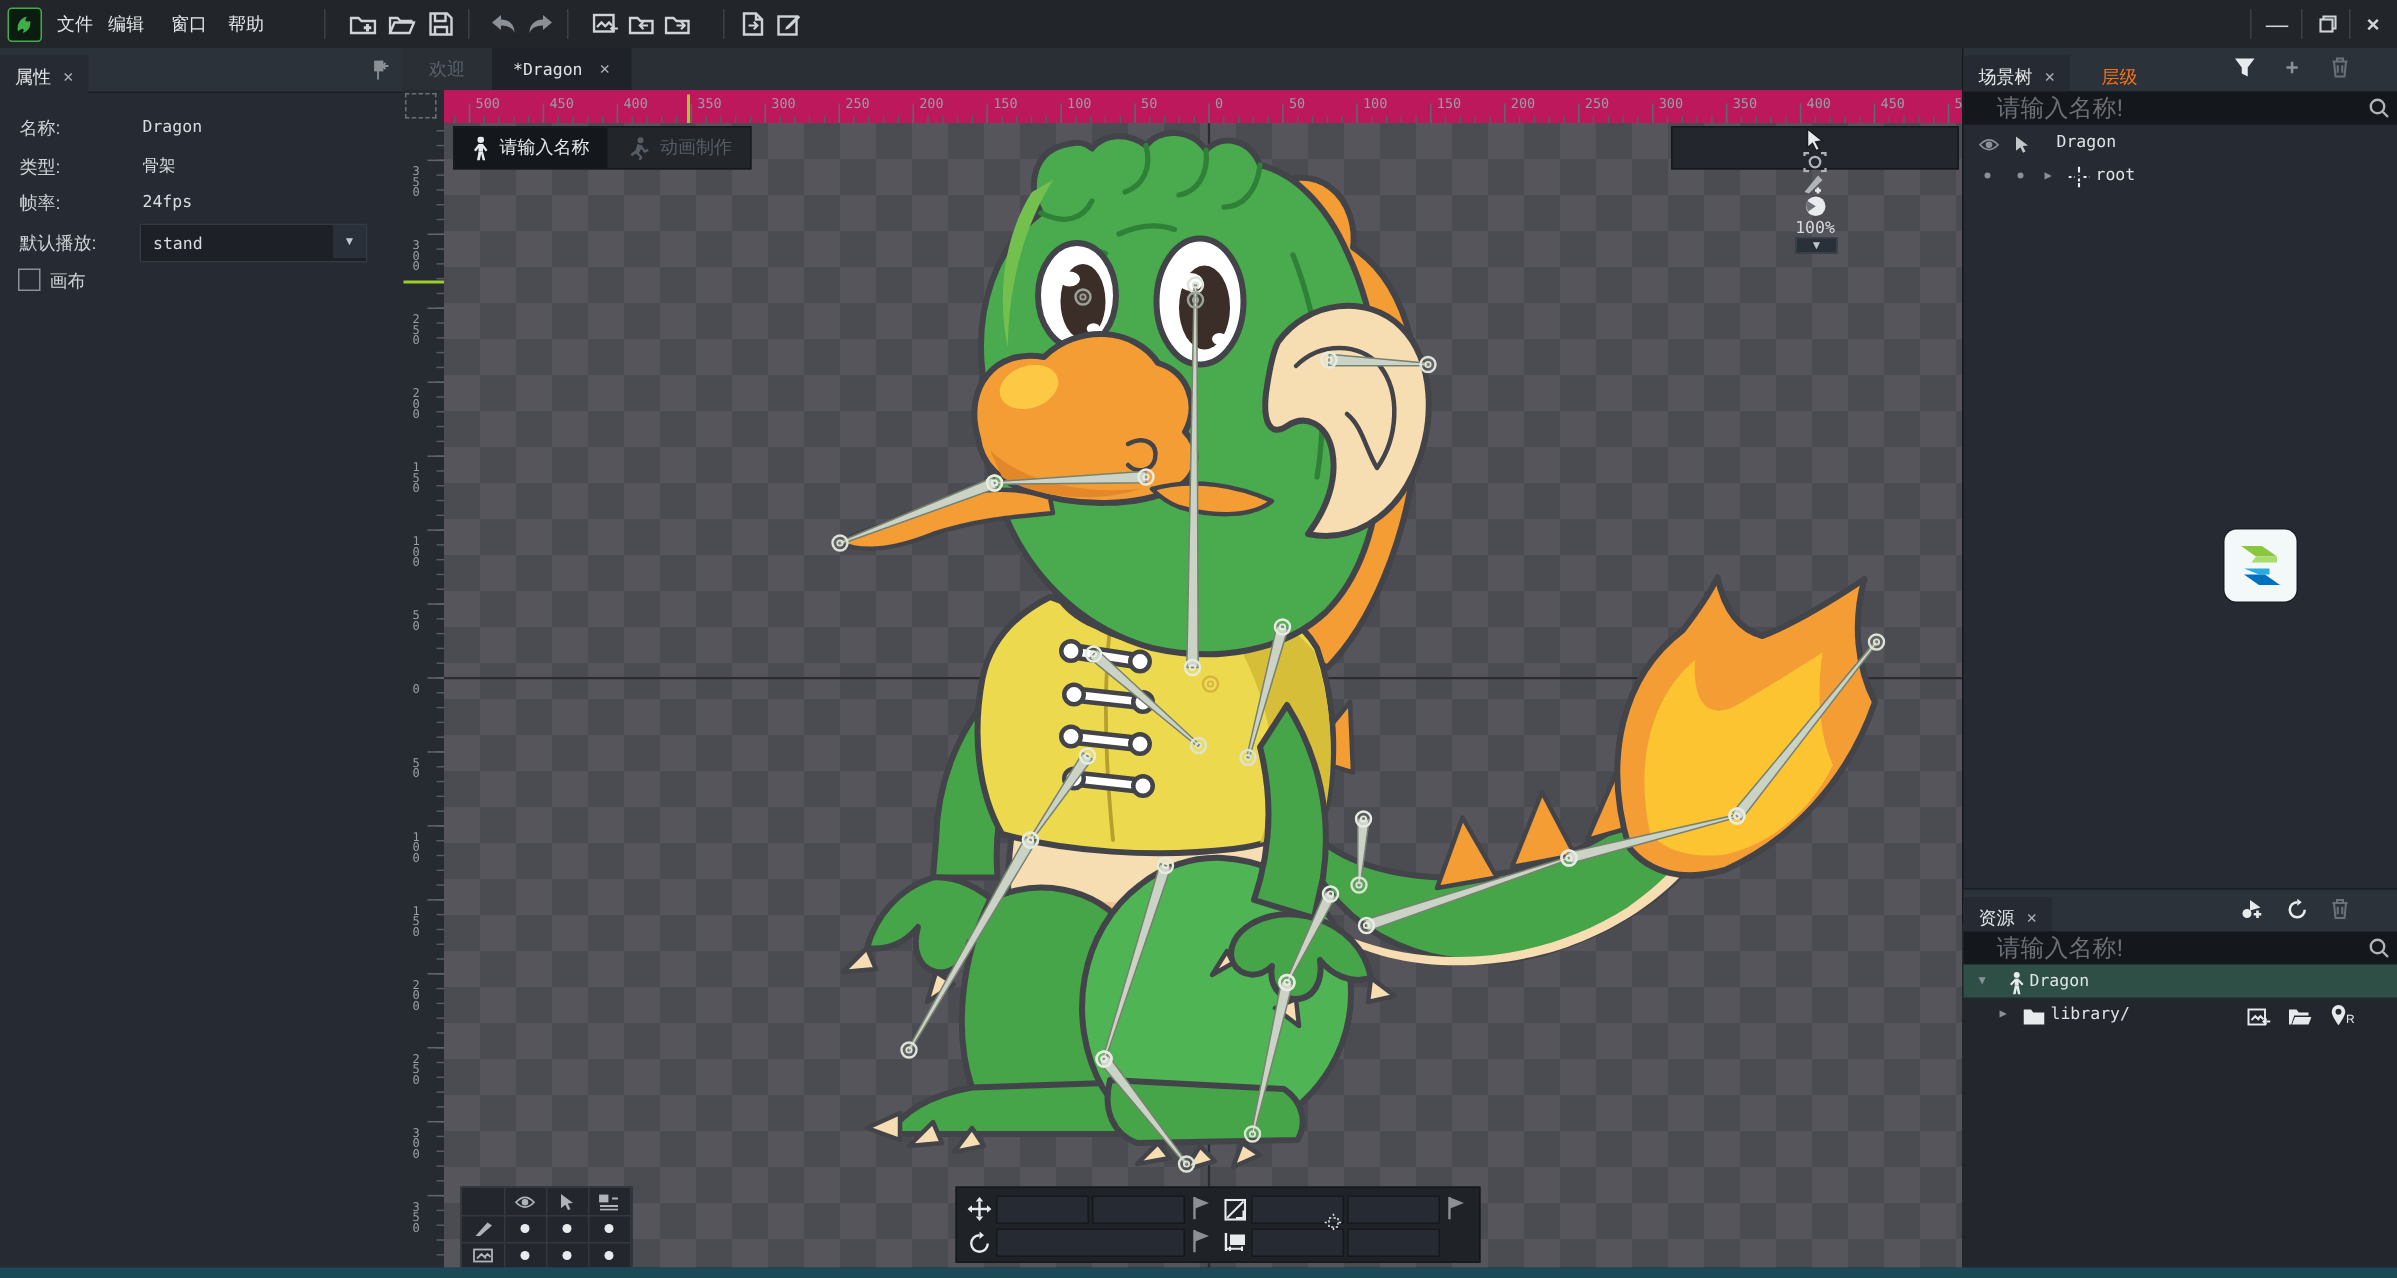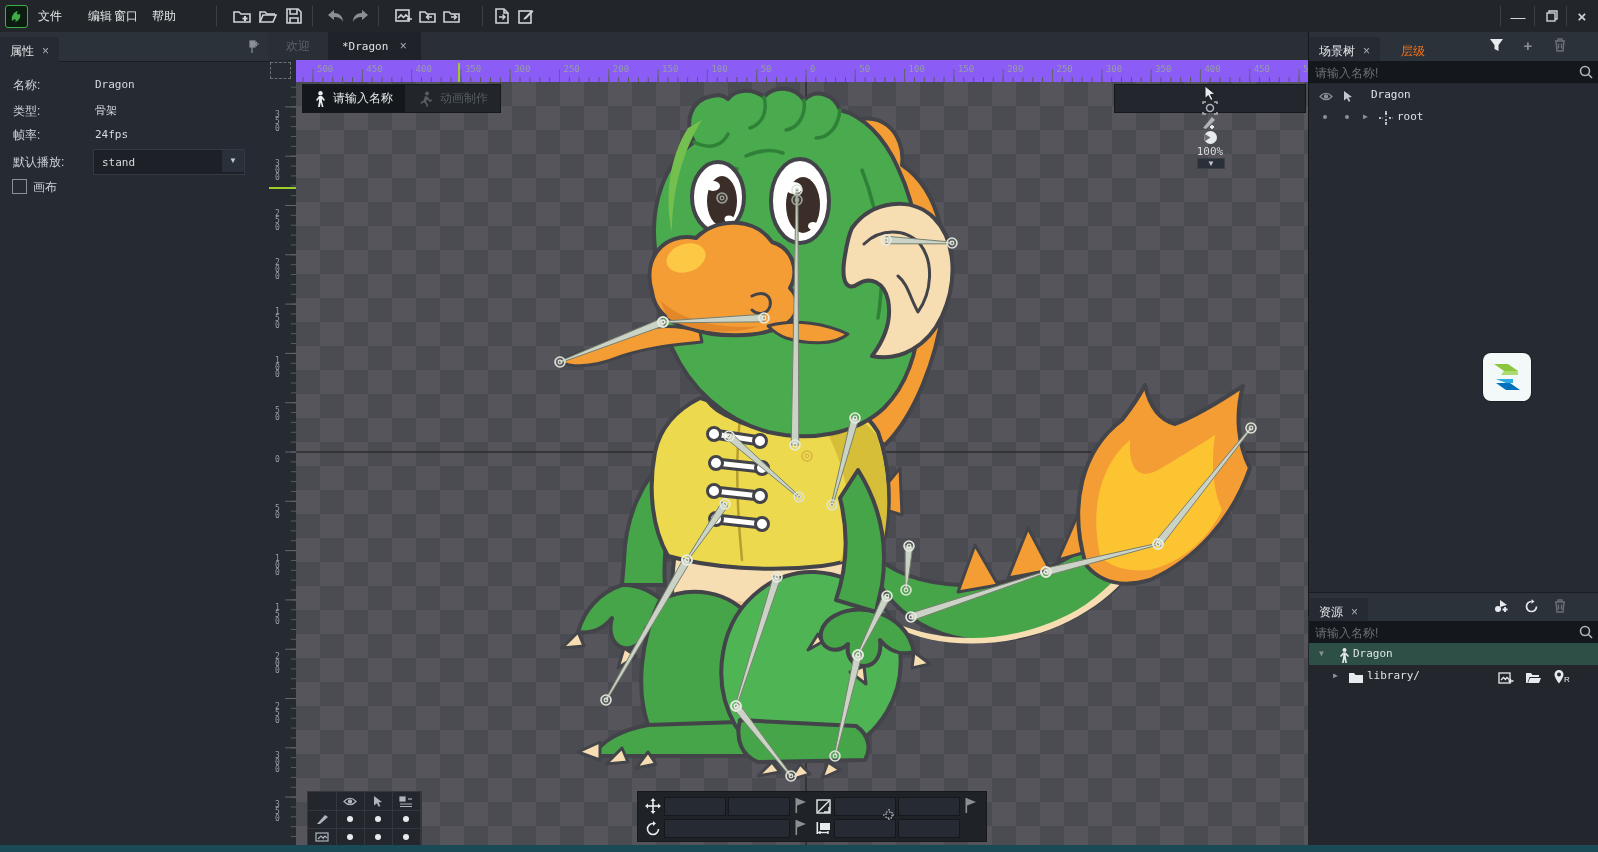--- a/index.html
+++ b/index.html
@@ -33,21 +33,21 @@
   .checkbox{position:absolute;left:12px;top:2px;width:13px;height:13px;border:1px solid #8a9096;background:transparent;}
 
   
   .canvas-area{left:268px;top:32px;width:1040px;height:820px;}
   .doc-tabbar{position:absolute;left:0;top:0;width:1040px;height:28px;background:#2a2f36;border-bottom:1px solid #1a1e23;}
   .doc-tab{position:absolute;top:0;height:28px;line-height:28px;padding:0 14px;color:#596069;}
   .doc-tab.active{background:#1f2329;color:#dfe3e6;text-align:center;}
   .doc-tab .x{margin-left:8px;color:#aab0b5;font-size:12px;}
   .ruler-corner{position:absolute;left:0;top:28px;width:28px;height:22px;background:#262a31;border-right:1px solid #3a3f46;border-bottom:1px solid #3a3f46;}
   .ruler-corner .dashed{position:absolute;left:2px;top:2px;width:19px;height:15px;border:1px dashed #6a7076;}
-  .ruler-top{position:absolute;left:28px;top:28px;width:1012px;height:22px;background:#8b5cf6;border-bottom:4px solid #0ea5e9;}
+  .ruler-top{position:absolute;left:28px;top:28px;width:1012px;height:22px;background:#be185d;border-bottom:4px solid #0ea5e9;}
   .ruler-left{position:absolute;left:0;top:50px;width:28px;height:770px;background:#262a31;border-right:1px solid #3a3f46;}
   .viewport{position:absolute;left:28px;top:50px;width:1012px;height:763px;overflow:hidden;
      background-color:#4b4b52;
      background-image:linear-gradient(45deg,#55555b 25%,transparent 25%,transparent 75%,#55555b 75%),
                       linear-gradient(45deg,#55555b 25%,transparent 25%,transparent 75%,#55555b 75%);
      background-size:48px 48px;background-position:0 0,24px 24px;}
   #stage{position:absolute;left:0;top:0;}
   .statusbar{left:0px;top:845px;width:1598px;height:7px;background:#1b4a57;}
 
   
@@ -69,22 +69,22 @@
   
   .xformbar{position:absolute;left:341px;top:709px;width:348px;height:49px;background:#1f2227;border:1px solid #15181c;}
   .xf-icon{position:absolute;width:18px;height:18px;display:flex;align-items:center;justify-content:center;}
   .xf-field{position:absolute;height:17px;background:#262b33;border:1px solid #15181c;}
   .flag{position:absolute;width:14px;height:16px;}
 
   
   .right-panel{left:1308px;top:32px;width:290px;height:584px;background:#262b33;border-left:1px solid #15181c;}
   .rp-header{position:absolute;left:0;width:290px;height:29px;background:#2c323a;border-bottom:1px solid #1a1e23;}
   .search-row{position:absolute;left:0;width:290px;height:22px;background:#14171b;border-bottom:1px solid #23272d;}
-  .search-input{position:absolute;left:4px;top:0;width:250px;height:22px;background:transparent;border:none;outline:none;
-     color:#f0abfc;font-family:"Liberation Sans",sans-serif;font-size:12px;}
+  .search-input{position:absolute;left:20px;top:0;width:250px;height:22px;background:transparent;border:none;outline:none;
+     color:#f0abfc;font-family:"Liberation Sans",sans-serif;font-size:16px;}
   .search-input::placeholder{color:#6a7076;}
   .mag{position:absolute;right:6px;top:4px;}
   .tree-row{position:absolute;left:0;width:290px;height:22px;line-height:22px;color:#dfe3e6;
      font-family:"DejaVu Sans Mono",monospace;font-size:11px;}
   .tree-row.selected{background:#2d4f46;}
   .hicon{position:absolute;top:4px;width:18px;height:18px;display:flex;align-items:center;justify-content:center;}
   .tri{color:#8a9096;font-size:8px;}
   .brand-logo{position:absolute;left:174px;top:321px;width:48px;height:48px;border-radius:8px;background:#f3f8f8;
      display:flex;align-items:center;justify-content:center;box-shadow:0 0 0 1px rgba(0,0,0,.25);}
 </style>
@@ -93,21 +93,21 @@
 
 <div class="app">
 
   <div class="abs menubar">
     <div class="logo-box">
       <svg width="15" height="15" viewBox="0 0 15 15">
           <path d="M3,12 C2,8 4,3 9,2 C7,5 8,6 11,5 C12,8 10,12 6,13 C8,10 6,9 3,12 Z" fill="#3fae49"></path>
         </svg>
     </div>
     <div class="menu-item" style="left:26px">文件</div>
-    <div class="menu-item" style="left:76px">编辑</div>
+    <div class="menu-item" style="left:60px">编辑</div>
     <div class="menu-item" style="left:102px">窗口</div>
     <div class="menu-item" style="left:140px">帮助</div>
 
     <div class="vsep" style="left:216px"></div>
     <div class="tool-btn" style="left:230px">
       <svg width="18" height="16" viewBox="0 0 18 16" stroke="#cfd4d8" fill="none" stroke-width="1.6">
           <path d="M1,4 h5 l2,2 h9 v8 h-16 z"></path>
           <path d="M12,8 v5 M9.5,10.5 h5" stroke-width="2"></path>
         </svg>
     </div>

